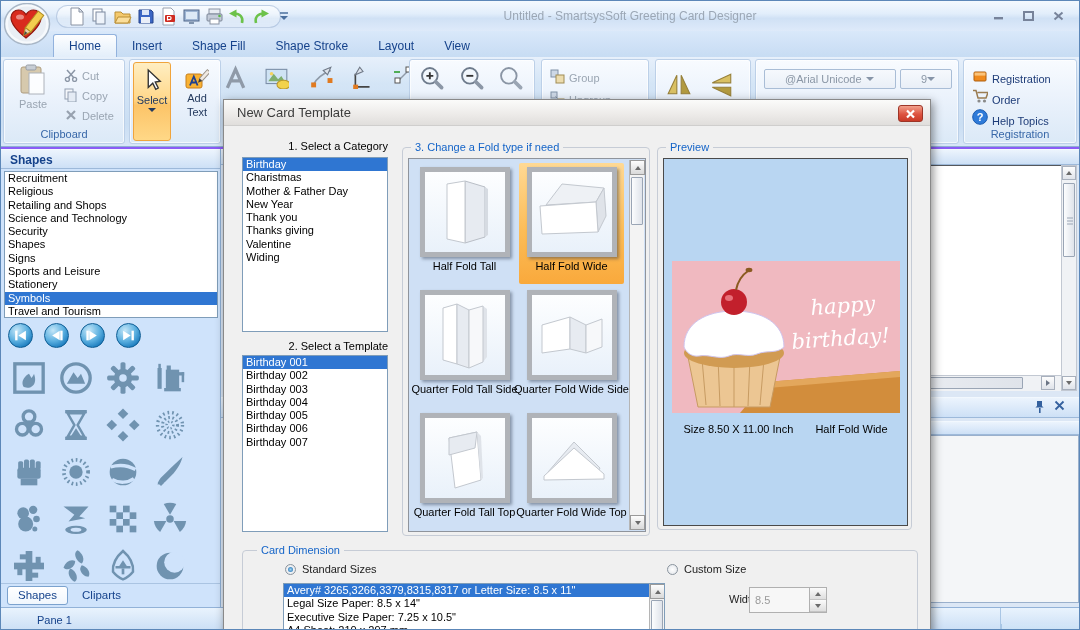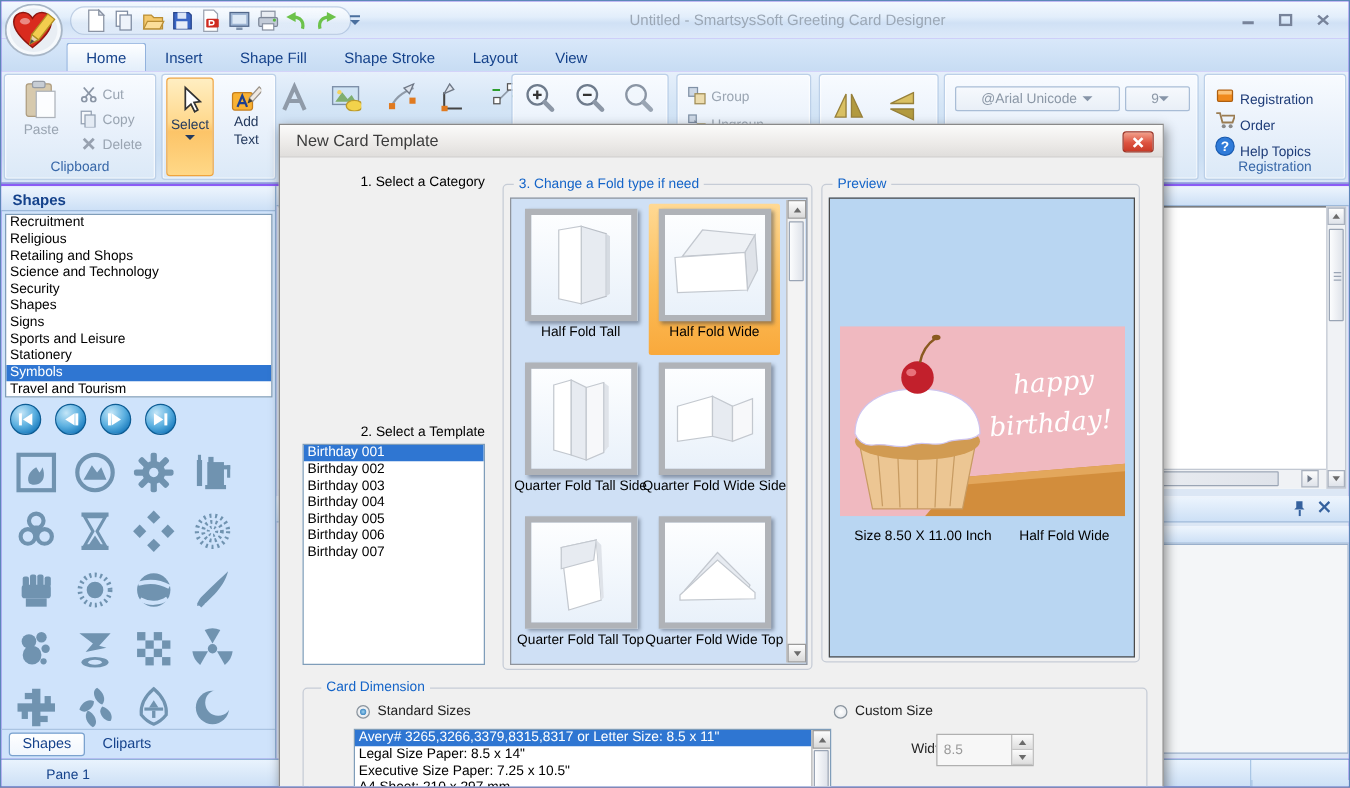--- a/index.html
+++ b/index.html
@@ -728,20 +728,30 @@
     <div class="dlg-title">
       <span>New Card Template</span>
     </div>
     <div class="dlg-close">
       <svg width="11" height="10">
           <path d="M2 1.5l7 7M9 1.5l-7 7" stroke="#fff" stroke-width="2.2"></path>
         </svg>
     </div>
 
     <div class="dlg-label" style="left:18px;top:40px;width:146px;">1. Select a Category</div>
+    <div class="listbox" id="dlg-cats" style="position:absolute;left:18px;top:57px;width:146px;height:175px;">
+        <div class="lb-item sel">Birthday</div>
+        <div class="lb-item">Charistmas</div>
+        <div class="lb-item">Mother &amp; Father Day</div>
+        <div class="lb-item">New Year</div>
+        <div class="lb-item">Thank you</div>
+        <div class="lb-item">Thanks giving</div>
+        <div class="lb-item">Valentine</div>
+        <div class="lb-item">Widing</div>
+      </div>
 
     <div class="dlg-label" style="left:18px;top:240px;width:146px;">2. Select a Template</div>
     <div class="listbox" id="dlg-tpls" style="position:absolute;left:18px;top:255px;width:146px;height:177px;">
         <div class="lb-item sel">Birthday 001</div>
         <div class="lb-item">Birthday 002</div>
         <div class="lb-item">Birthday 003</div>
         <div class="lb-item">Birthday 004</div>
         <div class="lb-item">Birthday 005</div>
         <div class="lb-item">Birthday 006</div>
         <div class="lb-item">Birthday 007</div>

